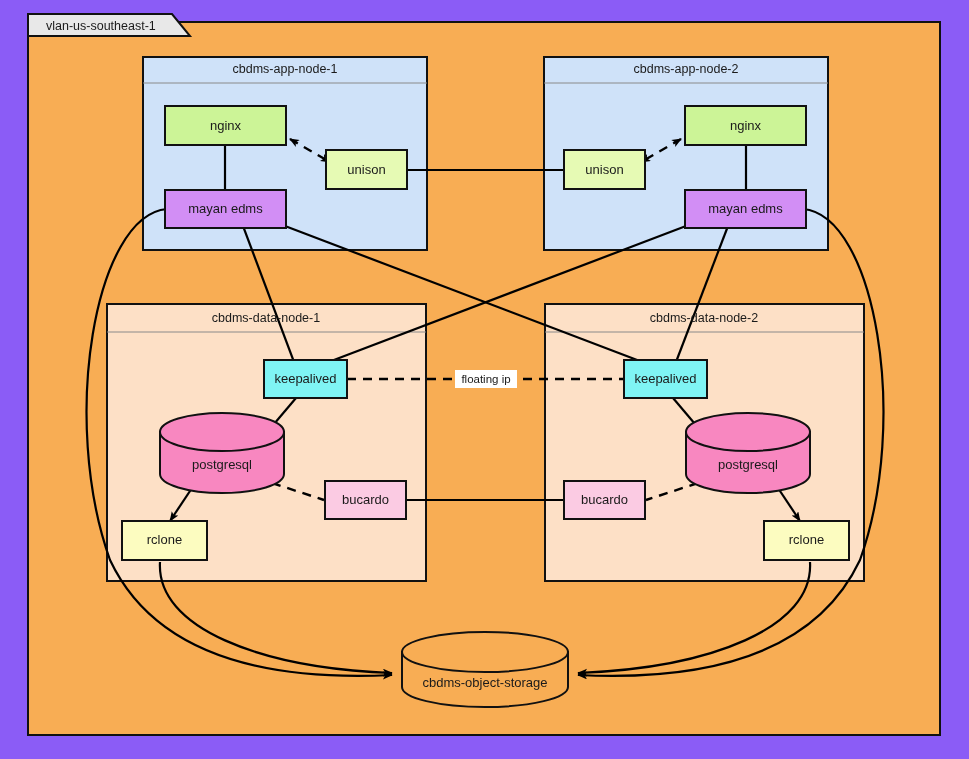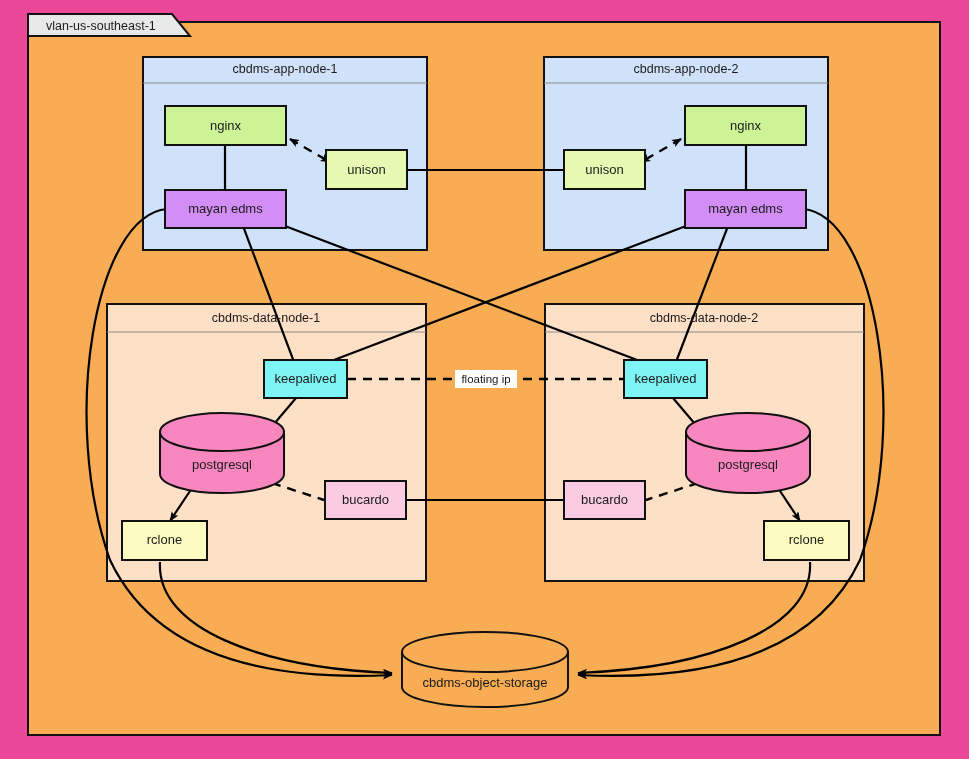--- a/index.html
+++ b/index.html
@@ -7,21 +7,21 @@
     padding: 0;
     background: #ffffff;
   }
   body {
     font-family: "Liberation Sans", sans-serif;
   }
   #canvas {
     position: relative;
     width: 969px;
     height: 759px;
-    background: #ec4899;
+    background: #8b5cf6;
     overflow: hidden;
   }
   svg.layer {
     position: absolute;
     top: 0; left: 0;
     width: 969px;
     height: 759px;
   }
   .nodefill-app   { fill: #cfe2f9; }
   .nodefill-data  { fill: #fde0c6; }

